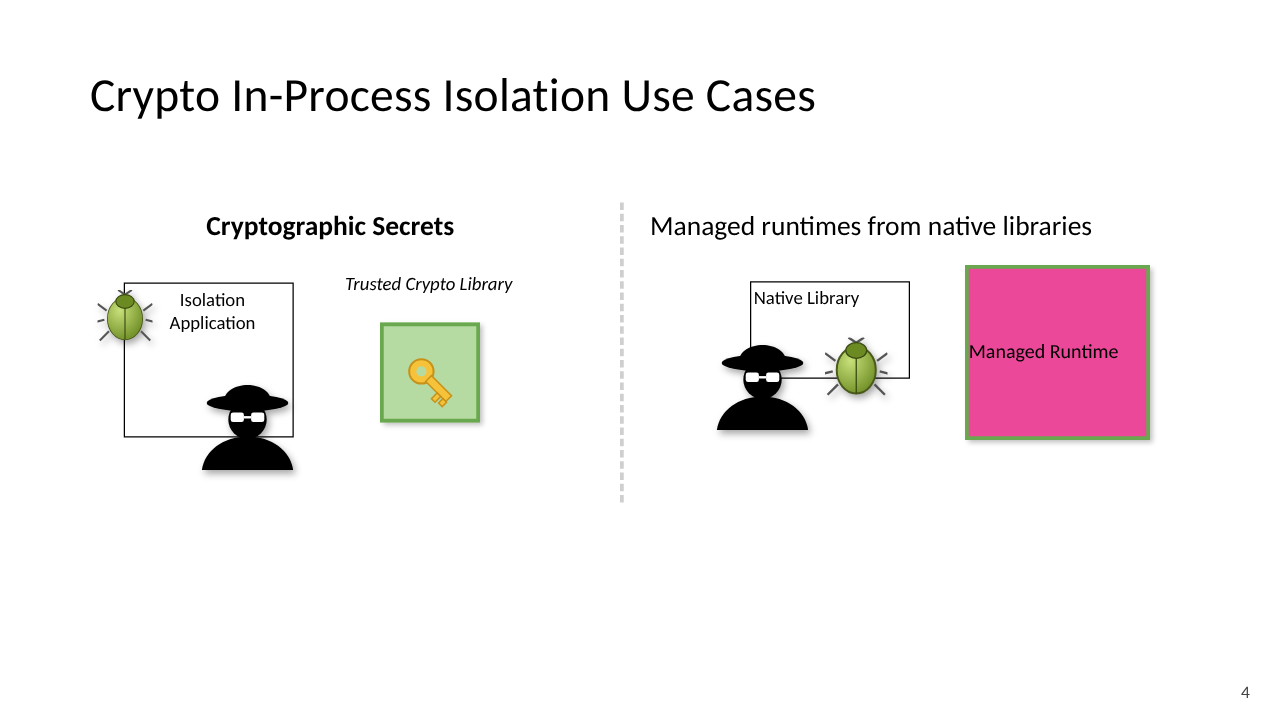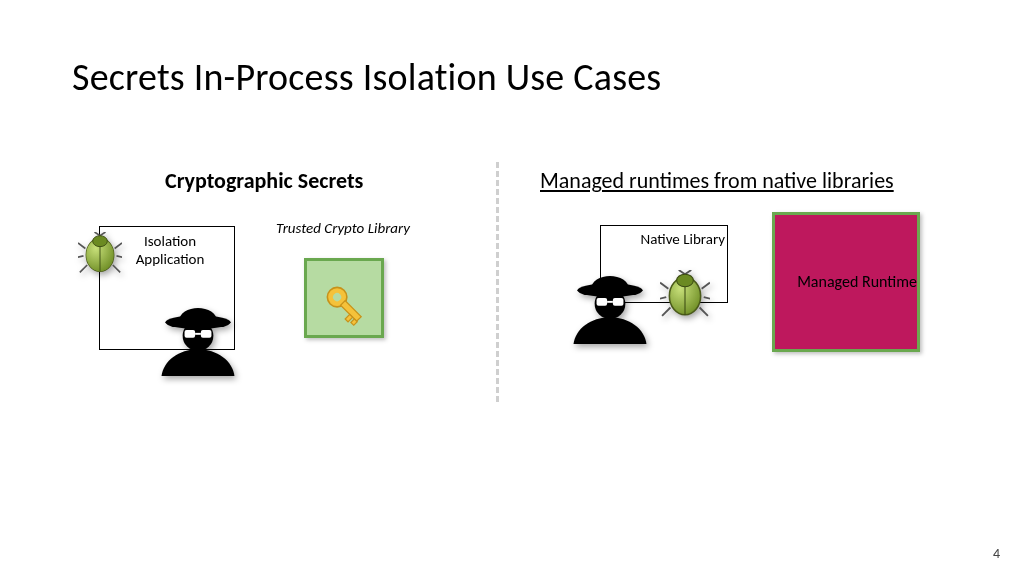--- a/index.html
+++ b/index.html
@@ -1,47 +1,47 @@
 <!DOCTYPE html>
 <html><head>
 <meta charset="utf-8">
 <style>
   * { box-sizing: border-box; margin: 0; padding: 0; }
   html, body { width: 1024px; height: 576px; font-family: "Segoe UI", "Calibri", Arial, sans-serif; background: #fff; color: #000; overflow: hidden; }
   .slide { position: relative; width: 1024px; height: 576px; }
   .title { position: absolute; left: 72px; top: 54px; font-size: 38px; font-weight: 400; letter-spacing: 0.2px; }
   .subheading { position: absolute; font-size: 22px; font-weight: 400; }
   .sub-left  { left: 165px; top: 167px; font-weight: bold; }
-  .sub-right { left: 540px; top: 167px; text-decoration: underline; }
+  .sub-right { left: 520px; top: 167px; }
   .divider { position: absolute; left: 496px; top: 162px; width: 0; height: 240px; border-left: 3px dashed #cfcfcf; }
 
   
   .box-untrusted { position: absolute; left: 99px; top: 226px; width: 136px; height: 124px; border: 1.5px solid #000; background: #fff; }
   .label-untrusted { position: absolute; left: 115px; top: 232px; width: 110px; text-align: center; font-size: 15px; line-height: 1.2; }
   .box-trusted { position: absolute; left: 304px; top: 258px; width: 80px; height: 80px; border: 3px solid #6aa84f; background: #b6dba2; box-shadow: 2px 2px 4px rgba(0,0,0,0.25); }
   .label-trusted { position: absolute; left: 273px; top: 219px; width: 140px; text-align: center; font-size: 15px; line-height: 1.2; font-style: italic; }
 
   
   .box-native { position: absolute; left: 600px; top: 225px; width: 128px; height: 78px; border: 1.5px solid #000; background: #fff; }
-  .label-native { position: absolute; left: 603px; top: 230px; width: 122px; text-align: right; font-size: 15px; }
-  .box-managed { position: absolute; left: 772px; top: 212px; width: 148px; height: 140px; border: 3px solid #6aa84f; background: #be185d; box-shadow: 2px 2px 4px rgba(0,0,0,0.25); display: flex; align-items: center; justify-content: flex-end; }
+  .label-native { position: absolute; left: 603px; top: 230px; width: 122px; text-align: left; font-size: 15px; }
+  .box-managed { position: absolute; left: 772px; top: 212px; width: 148px; height: 140px; border: 3px solid #6aa84f; background: #ec4899; box-shadow: 2px 2px 4px rgba(0,0,0,0.25); display: flex; align-items: center; justify-content: flex-start; }
   .label-managed { font-size: 16px; text-align: center; line-height: 1.25; }
 
   .page-num { position: absolute; right: 24px; bottom: 14px; font-size: 14px; color: #444; }
 
   
   .icon { position: absolute; }
   .shadow { filter: drop-shadow(2px 3px 3px rgba(0,0,0,0.35)); }
 </style>
 </head>
 <body>
 
 <div class="slide">
 
-  <div class="title">Secrets In-Process Isolation Use Cases</div>
+  <div class="title">Crypto In-Process Isolation Use Cases</div>
 
   <div class="subheading sub-left">Cryptographic Secrets</div>
   <div class="subheading sub-right">Managed runtimes from native libraries</div>
 
   <div class="divider"></div>
 
   <div class="box-untrusted"></div>
   <div class="label-untrusted">Isolation Application</div>
 
   <span class="icon shadow" style="left:78px; top:232px;">

